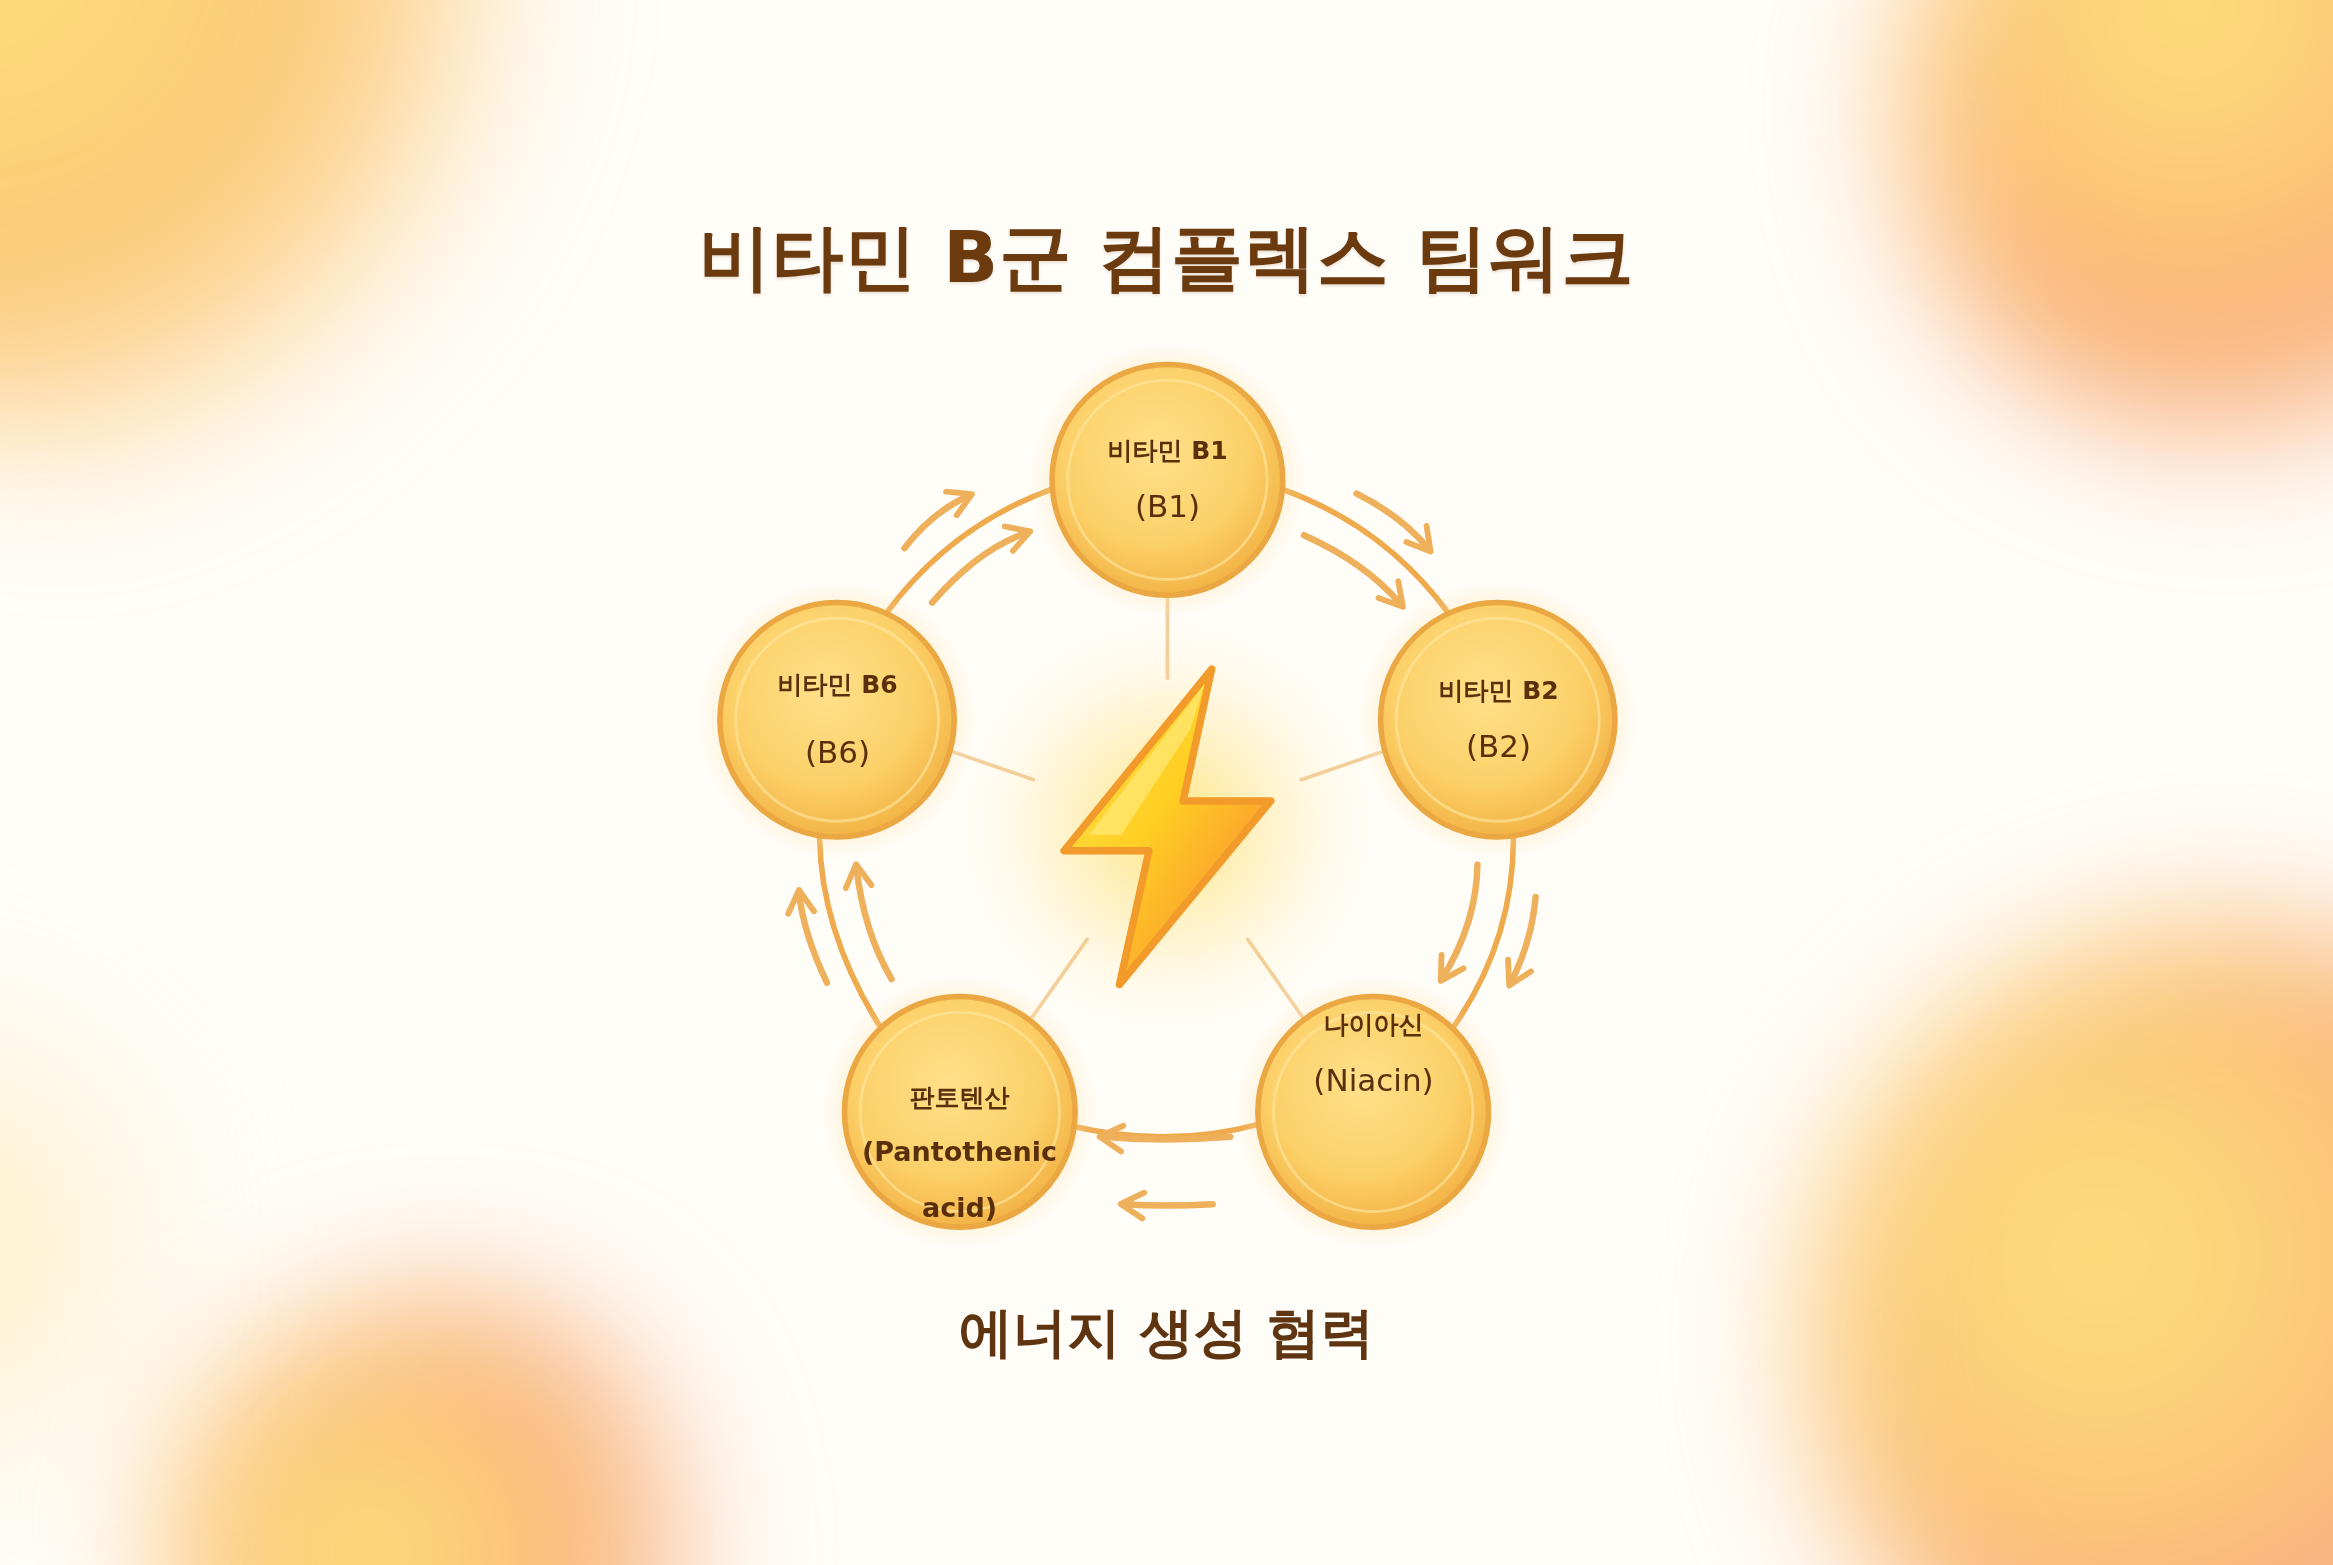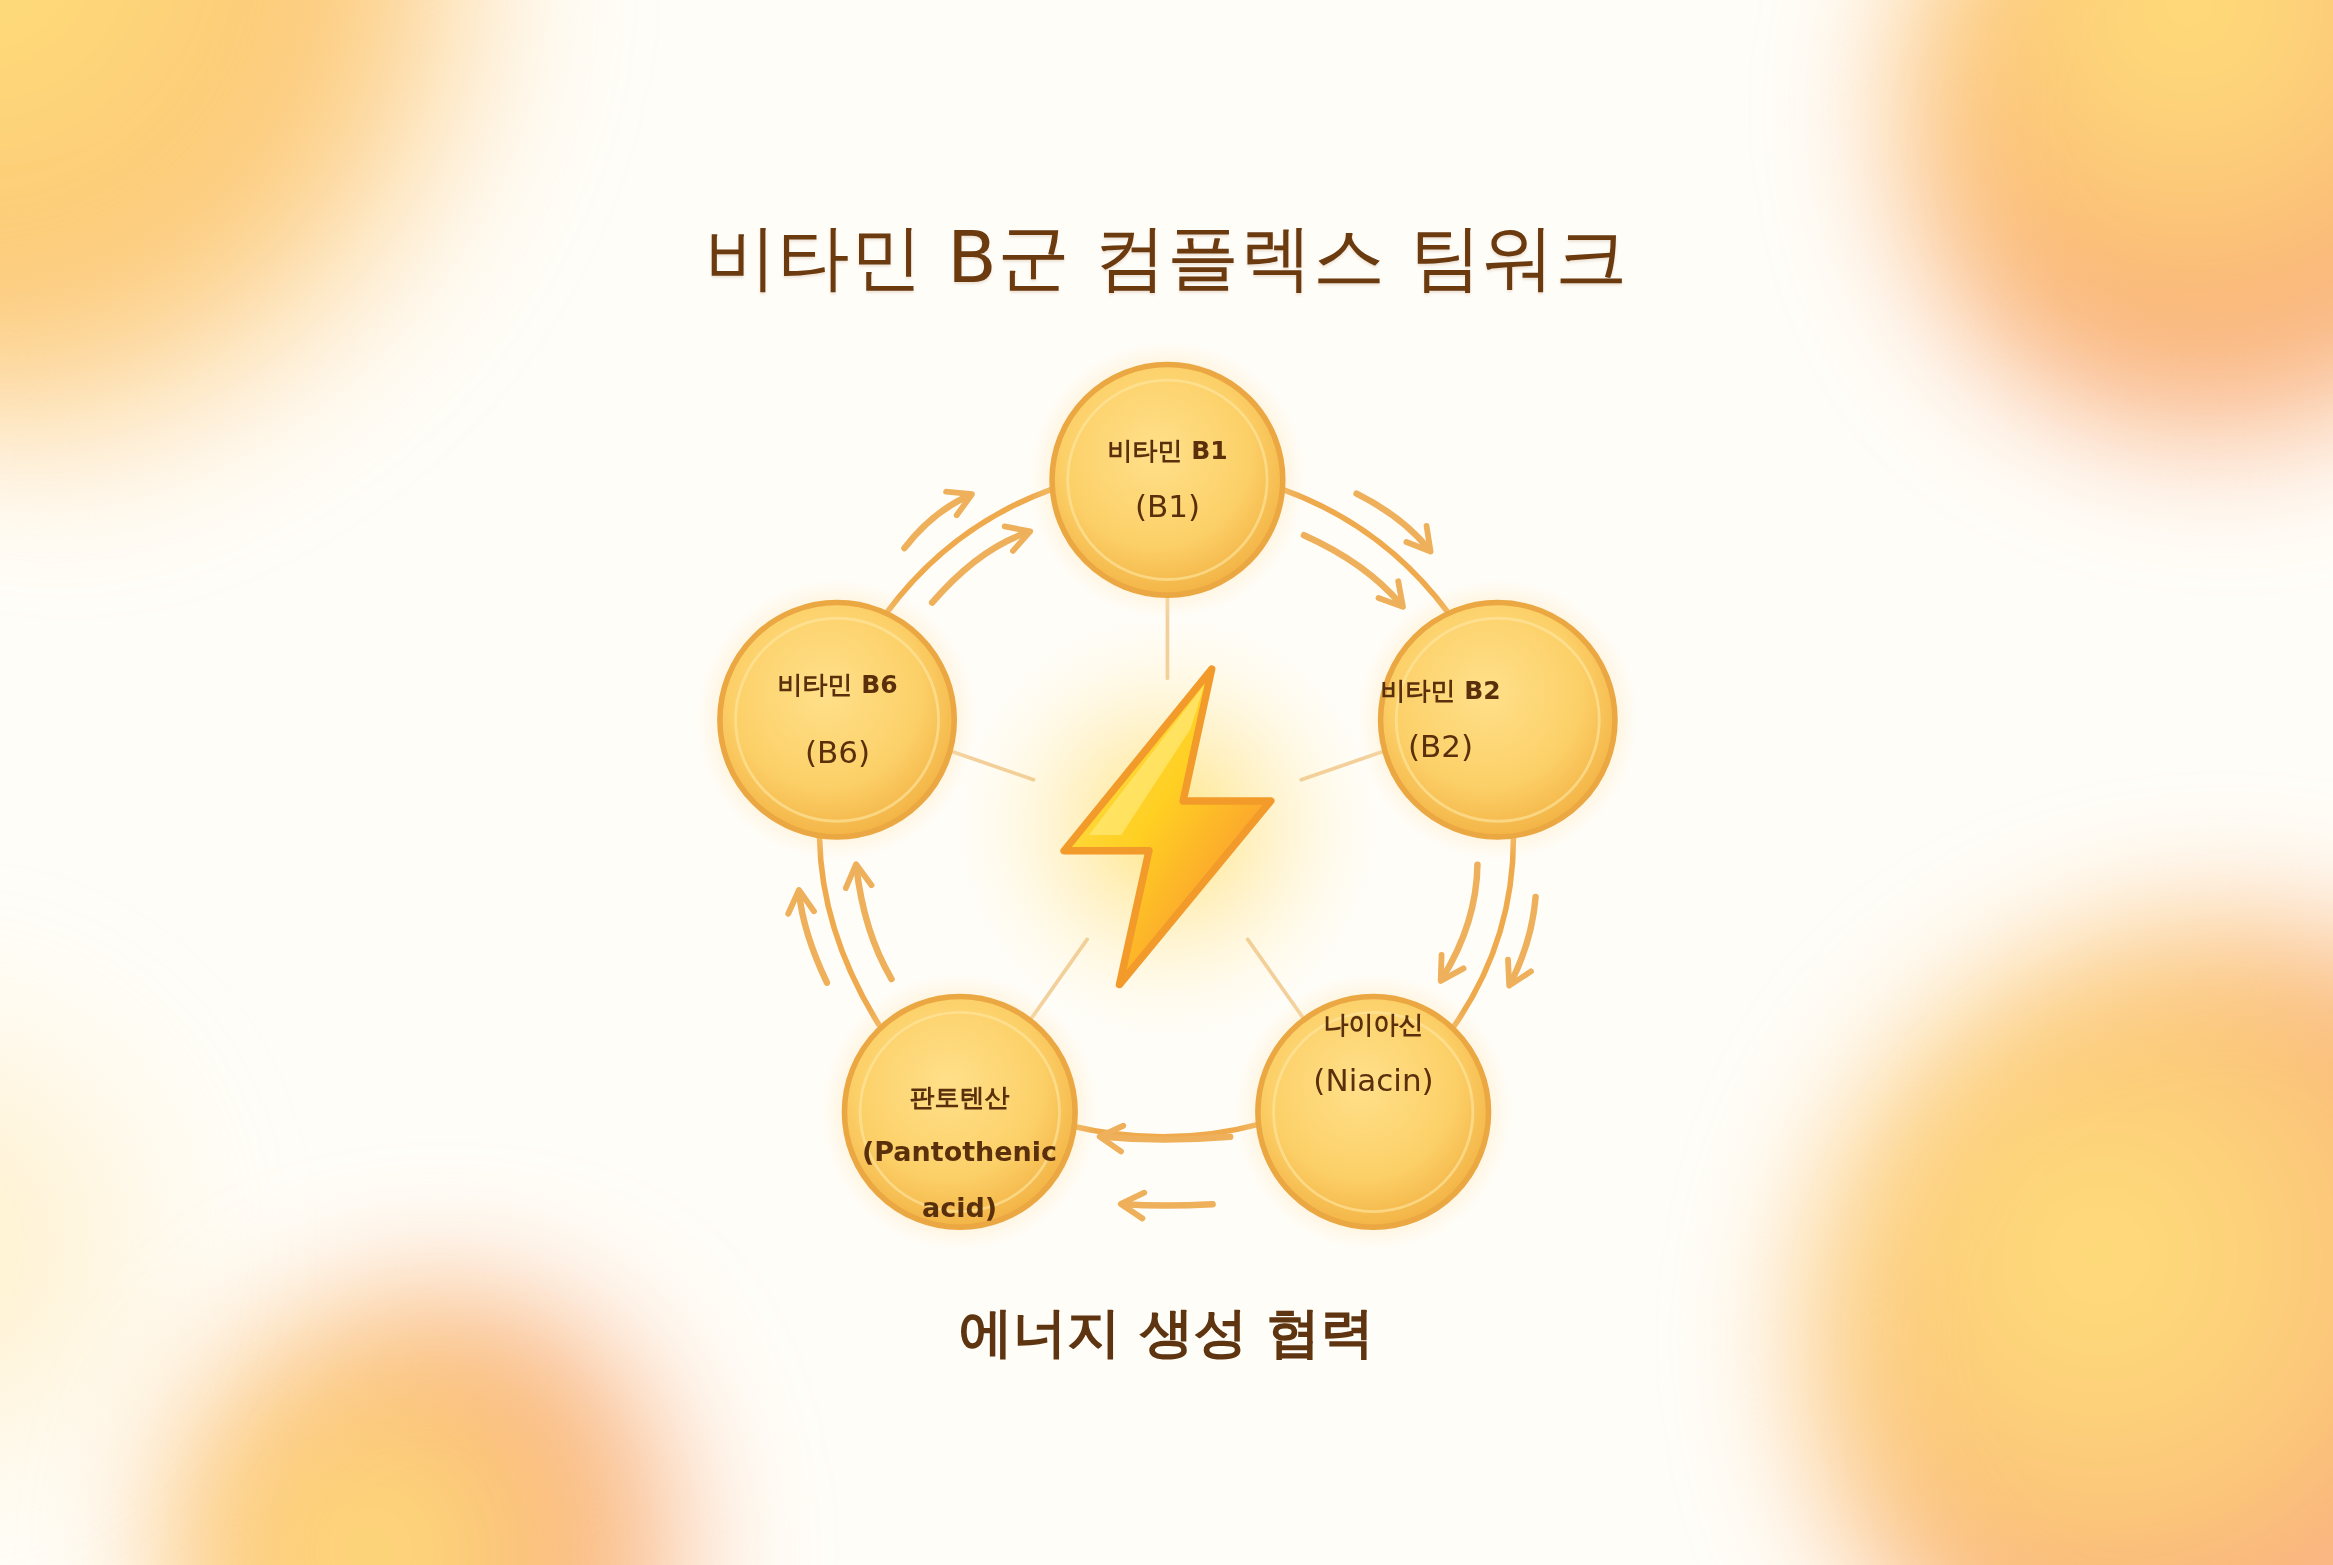--- a/index.html
+++ b/index.html
@@ -15,21 +15,21 @@
     background: radial-gradient(circle at 40% 35%, #ffe27a 0%, #fbbd78 45%, #f8a978 60%, rgba(248,169,120,0) 75%); }
   .blob-br { left: 1809px; top: 923px; width: 831px; height: 831px;
     background: radial-gradient(circle at 35% 40%, #ffe07a 0%, #fbc47a 40%, #f8a67e 60%, rgba(248,166,126,0) 76%); }
   .blob-bl { left: 166px; top: 1292px; width: 572px; height: 517px;
     background: radial-gradient(circle at 35% 50%, #ffe07a 0%, #fbc27a 40%, #f8ae80 58%, rgba(248,174,128,0) 76%); }
   .blob-ml { left: -185px; top: 923px; width: 388px; height: 646px;
     background: radial-gradient(circle at 30% 50%, rgba(255,226,150,0.55) 0%, rgba(255,226,150,0) 70%); }
 
   .title {
     position: absolute; left: 0; width: 2333px; top: 210px; text-align: center;
-    font-size: 72px; font-weight: normal; color: #6b3a0e; letter-spacing: 0.9px;
+    font-size: 72px; font-weight: bold; color: #6b3a0e; letter-spacing: 0.9px;
     text-shadow: 0 1.8px 2.8px rgba(120,70,20,0.15);
   }
   .subtitle {
     position: absolute; left: 0; width: 2333px; top: 1297px; text-align: center;
     font-size: 54px; font-weight: bold; color: #5e3510;
   }
   svg.diagram { position: absolute; left: 0; top: 0; }
 
   .node { position: absolute; width: 231px; height: 231px; border-radius: 50%;
     display: flex; flex-direction: column; align-items: center; justify-content: center;
@@ -143,21 +143,21 @@
   <g>
     <polygon points="1313,725 1153,922 1245,922 1213,1067 1377,868 1282,868" fill="url(#boltGrad)" stroke="#f29a2a" stroke-width="8" stroke-linejoin="round"></polygon>
     <polygon points="1305,742 1180,905 1215,905 1290,790" fill="#ffef8a" opacity="0.55"></polygon>
   </g>
 </svg>
 
 <div class="node" style="left:1052px; top:365px;">
   <div class="node-title">비타민 B1</div>
   <div class="node-sub">(B1)</div>
 </div>
-<div class="node" style="left:1325px; top:605px;">
+<div class="node" style="left:1383px; top:605px;">
   <div class="node-title">비타민 B2</div>
   <div class="node-sub">(B2)</div>
 </div>
 <div class="node" style="left:1258px; top:939px;text-align:right;">
   <div class="node-title">나이아신</div>
   <div class="node-sub">(Niacin)</div>
 </div>
 <div class="node" style="left:844px; top:1039px;">
   <div class="node-title">판토텐산</div>
   <div class="node-sub small">(Pantothenic</div>

